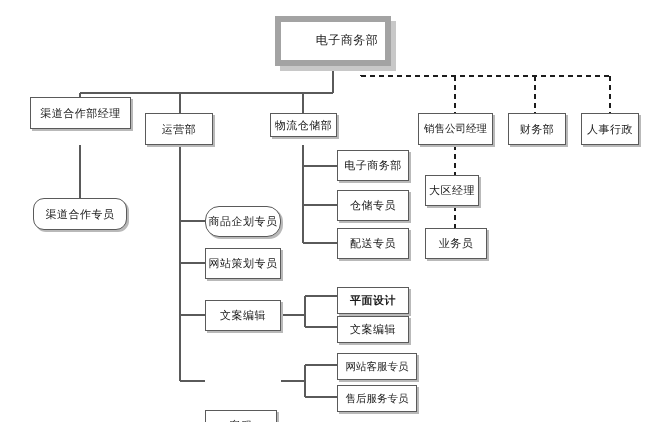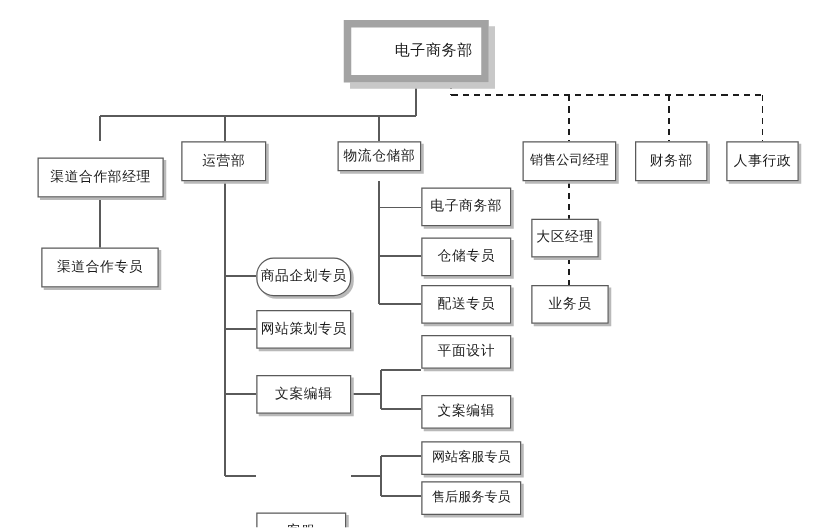--- a/index.html
+++ b/index.html
@@ -101,53 +101,53 @@
       <path d="M535 76 L535 113"></path>
       <path d="M610 76 L610 113"></path>
 
       <path d="M455 145 L455 175"></path>
       <path d="M455 206 L455 228"></path>
     </g>
   </svg>
 
   <div class="node root" style="left:275px; top:16px; width:116px; height:50px;">电子商务部</div>
 
-  <div class="node shadowed" style="left:30px; top:126px; width:101px; height:32px;">渠道合作部经理</div>
+  <div class="node shadowed" style="left:30px; top:97px; width:101px; height:32px;">渠道合作部经理</div>
 
   <div class="node shadowed" style="left:145px; top:113px; width:68px; height:32px;">运营部</div>
 
   <div class="node shadowed" style="left:270px; top:113px; width:67px; height:24px;">物流仓储部</div>
 
   <div class="node shadowed tight" style="left:418px; top:113px; width:75px; height:32px;">销售公司经理</div>
 
   <div class="node shadowed" style="left:508px; top:113px; width:58px; height:32px;">财务部</div>
 
   <div class="node shadowed" style="left:581px; top:113px; width:58px; height:32px;">人事行政</div>
 
-  <div class="node shadowed" style="left:33px; top:198px; width:94px; height:32px;">渠道合作专员</div>
+  <div class="node shadowed" style="left:33px; top:198px; width:94px; height:32px;border-radius:11px;">渠道合作专员</div>
 
   <div class="node shadowed" style="left:337px; top:150px; width:72px; height:31px;">电子商务部</div>
 
   <div class="node shadowed" style="left:337px; top:190px; width:72px; height:31px;">仓储专员</div>
 
   <div class="node shadowed" style="left:337px; top:228px; width:72px; height:31px;">配送专员</div>
 
   <div class="node shadowed" style="left:425px; top:175px; width:54px; height:31px;">大区经理</div>
 
   <div class="node shadowed" style="left:425px; top:228px; width:62px; height:31px;">业务员</div>
 
   <div class="node shadowed" style="left:205px; top:206px; width:76px; height:31px;border-radius:14px;">商品企划专员</div>
 
   <div class="node shadowed" style="left:205px; top:248px; width:76px; height:31px;">网站策划专员</div>
 
   <div class="node shadowed" style="left:205px; top:300px; width:76px; height:31px;">文案编辑</div>
 
   <div class="node shadowed" style="left:205px; top:378px; width:72px; height:31px;margin-top:32px;">客服</div>
 
-  <div class="node shadowed" style="left:337px; top:268px; width:72px; height:27px;">平面设计</div>
+  <div class="node shadowed" style="left:337px; top:287px; width:72px; height:27px;font-weight:bold;">平面设计</div>
 
   <div class="node shadowed" style="left:337px; top:316px; width:72px; height:27px;">文案编辑</div>
 
   <div class="node shadowed tight" style="left:337px; top:353px; width:80px; height:27px;">网站客服专员</div>
 
   <div class="node shadowed tight" style="left:337px; top:385px; width:80px; height:27px;">售后服务专员</div>
 
 </div>
 
 </body></html>

